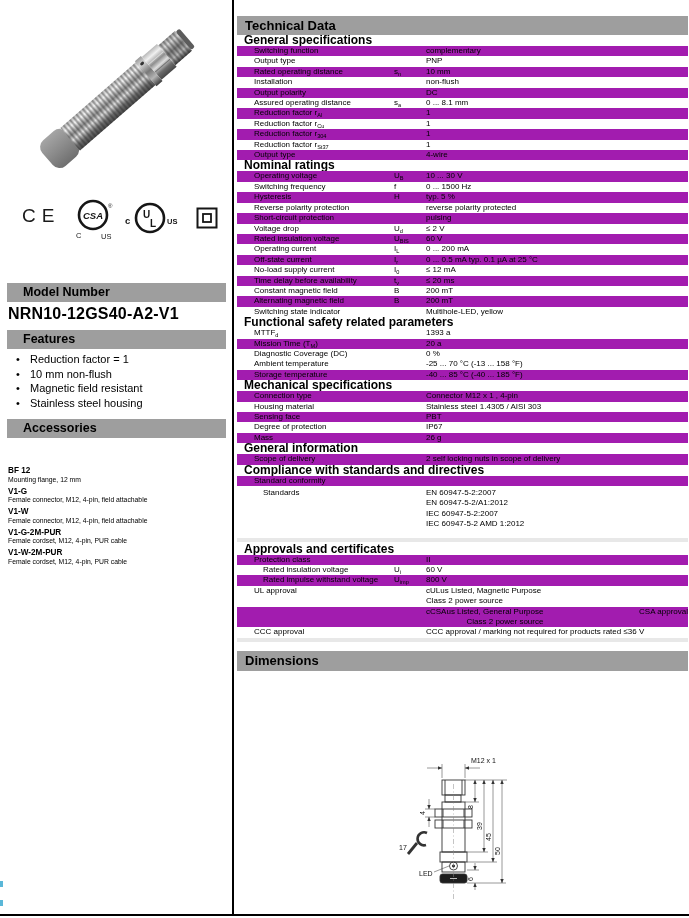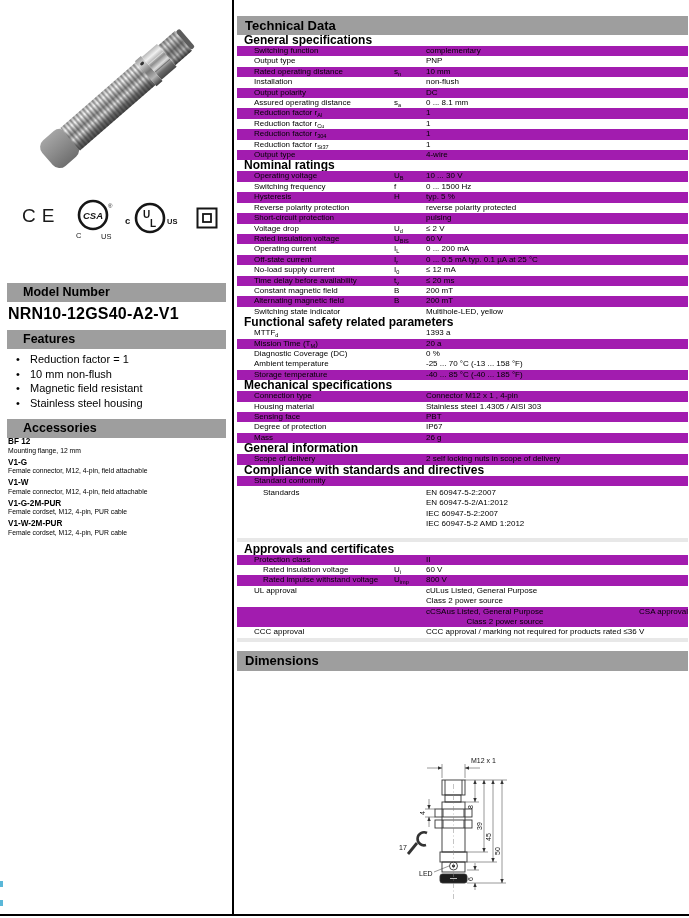--- a/index.html
+++ b/index.html
@@ -13,21 +13,21 @@
   .artifact{position:absolute;width:3px;height:6px;background:#5ab7d8}
 
   
   #leftcol{position:absolute;left:0;top:0;width:232px;height:918px}
   .lbar{position:absolute;left:7px;width:219px;height:19px;background:#9e9e9e;
         font-size:12.5px;font-weight:bold;line-height:19px;padding-left:16px;color:#000}
   #model-number{position:absolute;left:8px;top:305px;font-size:16px;font-weight:bold;letter-spacing:.2px}
   #features-list{position:absolute;left:8px;top:352px;width:215px}
   .feat{position:relative;padding-left:22px;font-size:11px;font-weight:normal;height:14.5px;line-height:14.5px}
   .feat::before{content:"\2022";position:absolute;left:8px;top:0}
-  #accessories-list{position:absolute;left:8px;top:437px;width:220px}
+  #accessories-list{position:absolute;left:8px;top:466px;width:220px}
   .acc{margin-bottom:2.5px}
   .acc .nm{font-size:8.2px;font-weight:bold;line-height:9.5px}
   .acc .ds{font-size:6.8px;line-height:8.5px}
 
   
   #marks{position:absolute;left:0;top:195px;width:232px;height:50px}
   #ce-mark{position:absolute;left:22px;top:10px;font-size:19px;font-weight:400;letter-spacing:6px;color:#1a1a1a}
   #csa-mark{position:absolute;left:74px;top:1px}
   #ul-mark{position:absolute;left:124px;top:6px}
   #sq-mark{position:absolute;left:196px;top:12px}
@@ -293,21 +293,21 @@
         <div class="row shade"><span class="lab">Protection class</span><span class="val">
             <div>II</div>
           </span></div>
         <div class="row ind2"><span class="lab">Rated insulation voltage</span><span class="sym">U<sub>i</sub></span><span class="val">
             <div>60 V</div>
           </span></div>
         <div class="row shade ind2"><span class="lab">Rated impulse withstand voltage</span><span class="sym">U<sub>imp</sub></span><span class="val">
             <div>800 V</div>
           </span></div>
         <div class="row" style="min-height: 20.8px;"><span class="lab">UL approval</span><span class="val">
-            <div>cULus Listed, General Purpose</div>
+            <div>cULus Listed, Magnetic Purpose</div>
             <div>Class 2 power source</div>
           </span></div>
         <div class="row shade" style="min-height: 20.8px; text-align: right;"><span class="lab">CSA approval</span><span class="val">
             <div>cCSAus Listed, General Purpose</div>
             <div>Class 2 power source</div>
           </span></div>
         <div class="row"><span class="lab">CCC approval</span><span class="val">
             <div>CCC approval / marking not required for products rated ≤36 V</div>
           </span></div>
       </div>

